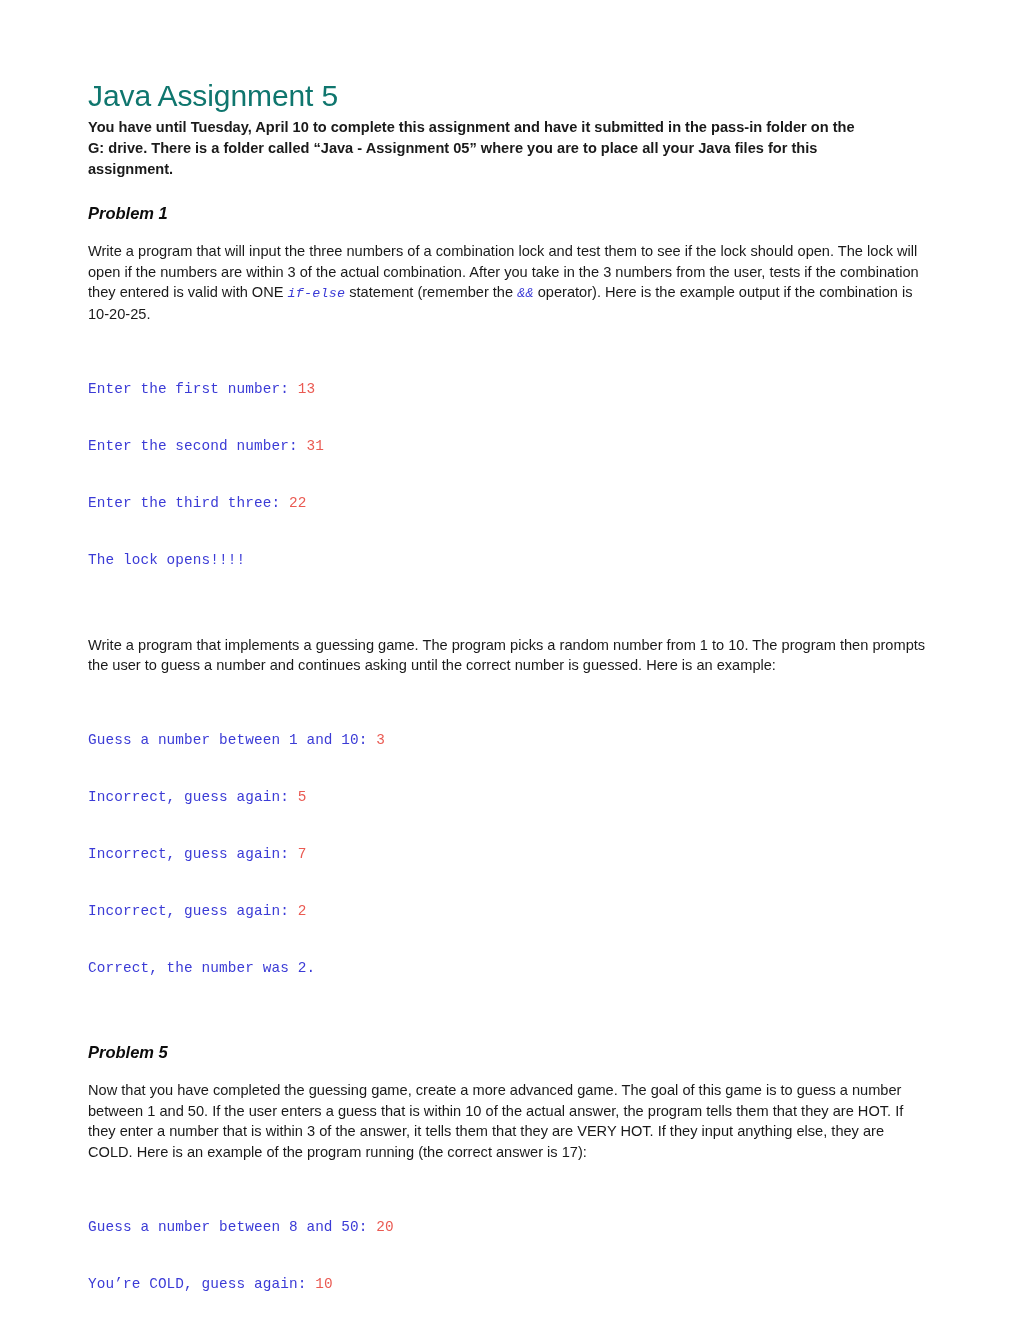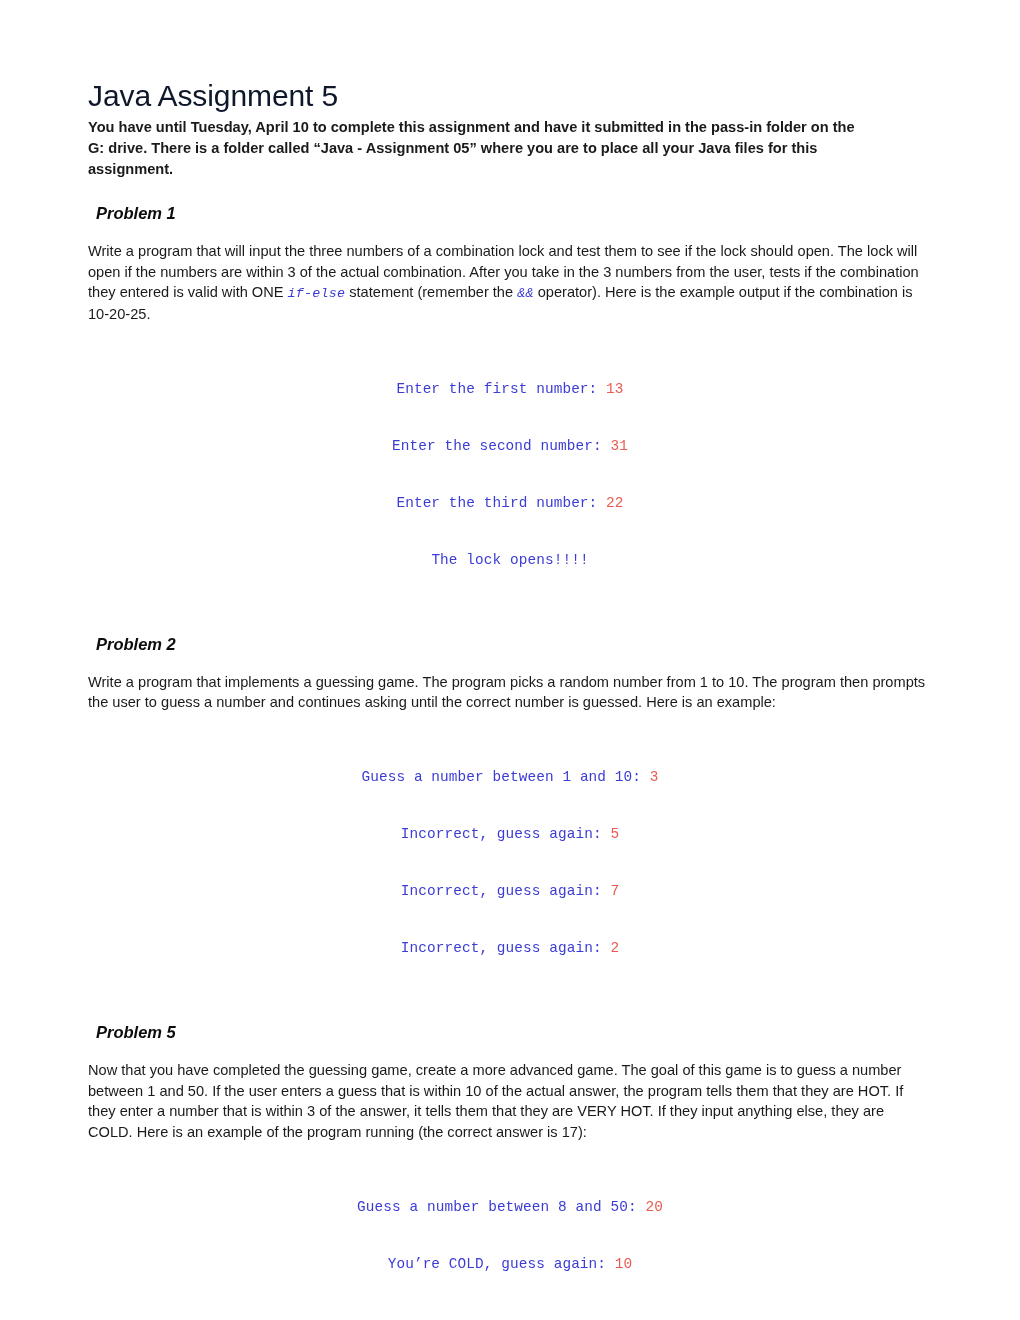--- a/index.html
+++ b/index.html
@@ -38,40 +38,40 @@
   .logo svg { display: block; }
 
   .header-text { flex: 1 1 auto; padding-top: 2px; }
 
   .doc-title {
     font-size: 30px;
     font-weight: 400;
     line-height: 1.08;
     letter-spacing: -0.1px;
     margin: 0 0 5px 0;
-    color: #0f172a;
+    color: #0f766e;
   }
 
   .intro {
     font-size: 14.6px;
     line-height: 1.41;
     margin: 0;
     max-width: 772px;
     color: #1a1a1a;
     font-weight: bold;
   }
 
   
   .section { margin-top: 26px; }
 
   .problem-heading {
     font-size: 16.5px;
     font-weight: bold;
     font-style: italic;
-    margin: 0 0 18px 8px;
+    margin: 0 0 18px 0;
     color: #0d0d0d;
   }
 
   .para {
     font-size: 14.6px;
     line-height: 1.41;
     margin: 0;
     max-width: 846px;
     color: #1a1a1a;
   }
@@ -86,21 +86,20 @@
 
   
   .console {
     font-family: "Liberation Mono", "DejaVu Sans Mono", monospace;
     font-size: 14.4px;
     line-height: 1.32;
     color: #3b3bd6;
     margin: 17px 0 0 0;
     white-space: pre;
     letter-spacing: 0.1px;
-    text-align: center;
   }
   .console .ln { display: block; }
   .console .in { color: #ea5a52; }
 
   .s1 { margin-top: 25px; }
   .s2 { margin-top: 27px; }
   .s3 { margin-top: 27px; }
 </style>
 </head>
 <body>
@@ -115,33 +114,33 @@
       <p class="intro">You have until Tuesday, April 10 to complete this assignment and have it submitted in the pass-in folder on the G: drive. There is a folder called “Java - Assignment 05” where you are to place all your Java files for this assignment.</p>
     </div>
   </div>
 
   <div class="section s1">
     <h2 class="problem-heading">Problem 1</h2>
     <p class="para"><span>Write a program that will input the three numbers of a combination lock and test them to see if the lock should open. The lock will open if the numbers are within 3 of the actual combination. After you take in the 3 numbers from the user, tests if the combination they entered is valid with ONE </span><code class="inline">if-else</code><span> statement (remember the </span><code class="inline">&amp;&amp;</code><span> operator). Here is the example output if the combination is 10-20-25.</span></p>
     <div class="console">
       <span class="ln"><span>Enter the first number: </span><span class="in">13</span></span>
       <span class="ln"><span>Enter the second number: </span><span class="in">31</span></span>
-      <span class="ln"><span>Enter the third number: </span><span class="in">22</span></span>
+      <span class="ln"><span>Enter the third three: </span><span class="in">22</span></span>
       <span class="ln"><span>The lock opens!!!!</span><span class="in"></span></span>
     </div>
   </div>
 
   <div class="section s2">
-    <h2 class="problem-heading">Problem 2</h2>
     <p class="para">Write a program that implements a guessing game. The program picks a random number from 1 to 10. The program then prompts the user to guess a number and continues asking until the correct number is guessed. Here is an example:</p>
     <div class="console">
       <span class="ln"><span>Guess a number between 1 and 10: </span><span class="in">3</span></span>
       <span class="ln"><span>Incorrect, guess again: </span><span class="in">5</span></span>
       <span class="ln"><span>Incorrect, guess again: </span><span class="in">7</span></span>
       <span class="ln"><span>Incorrect, guess again: </span><span class="in">2</span></span>
+      <span class="ln"><span>Correct, the number was 2.</span><span class="in"></span></span>
     </div>
   </div>
 
   <div class="section s3">
     <h2 class="problem-heading">Problem 5</h2>
     <p class="para">Now that you have completed the guessing game, create a more advanced game. The goal of this game is to guess a number between 1 and 50. If the user enters a guess that is within 10 of the actual answer, the program tells them that they are HOT. If they enter a number that is within 3 of the answer, it tells them that they are VERY HOT. If they input anything else, they are COLD. Here is an example of the program running (the correct answer is 17):</p>
     <div class="console">
       <span class="ln"><span>Guess a number between 8 and 50: </span><span class="in">20</span></span>
       <span class="ln"><span>You’re COLD, guess again: </span><span class="in">10</span></span>
       

